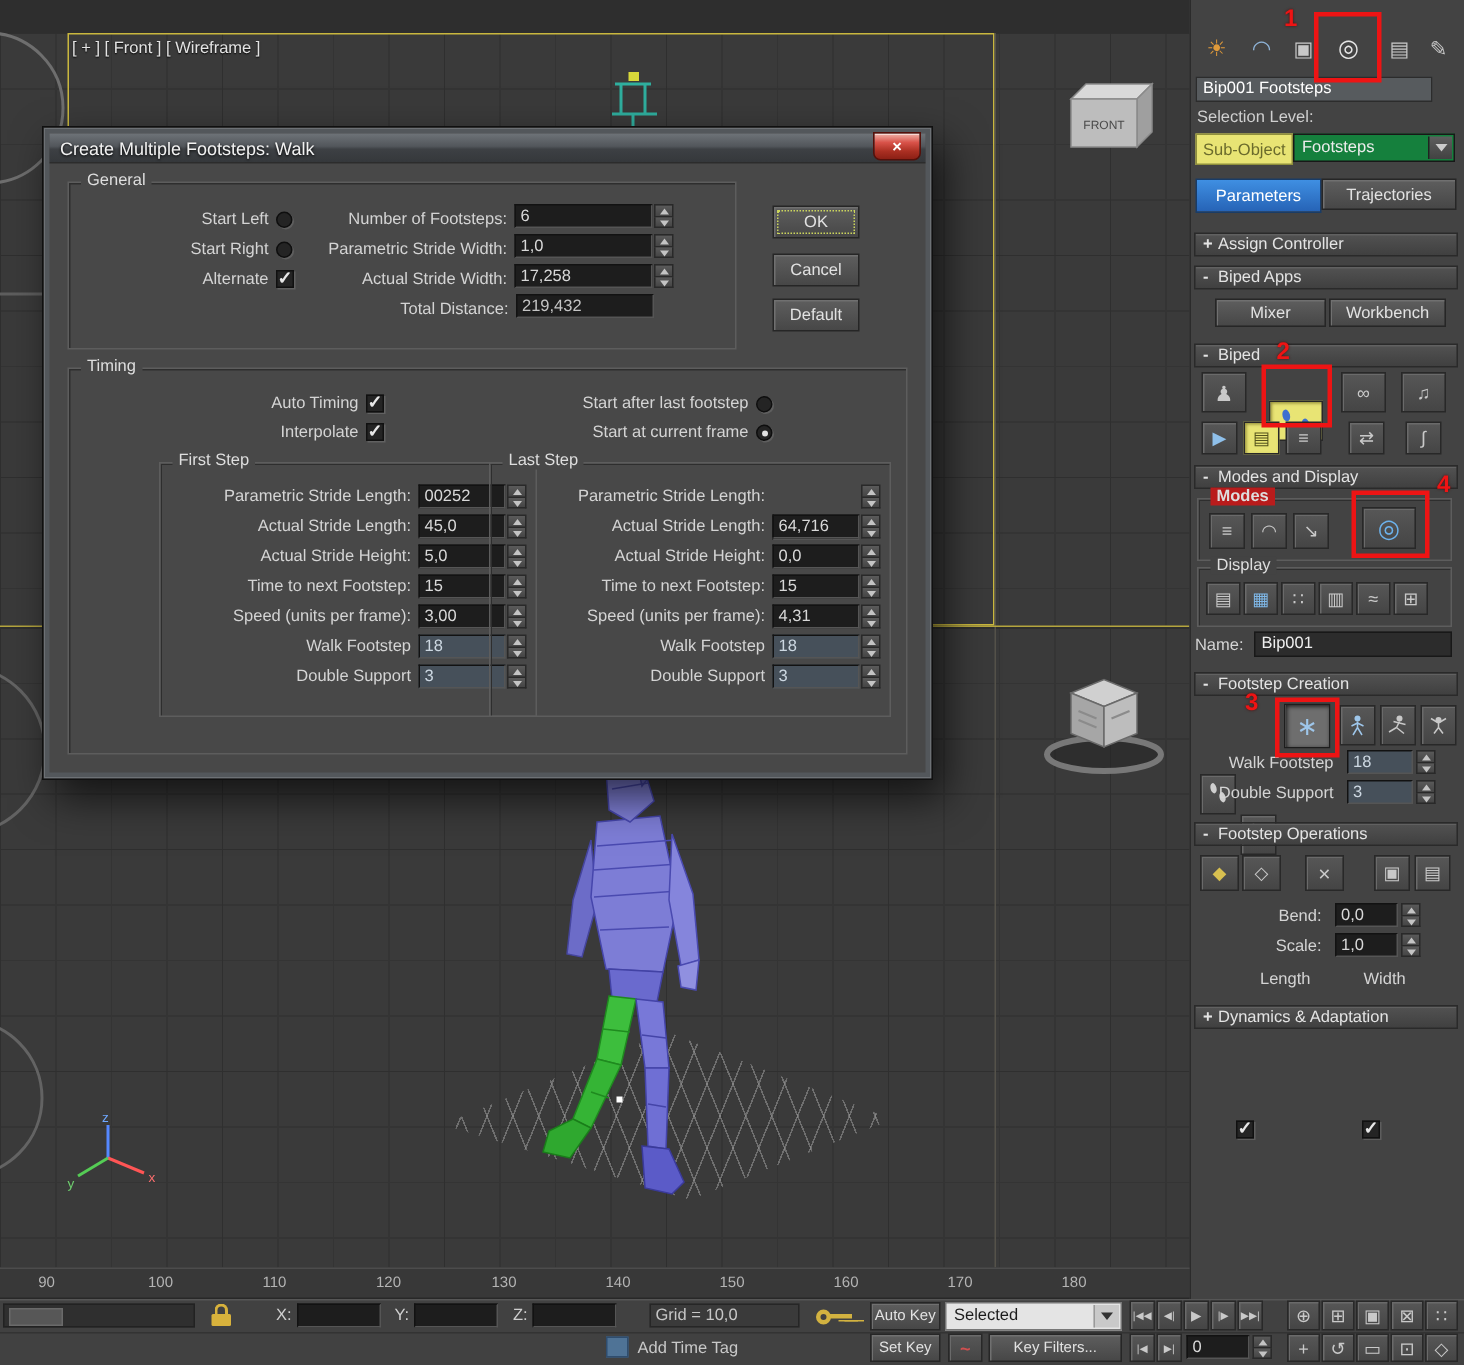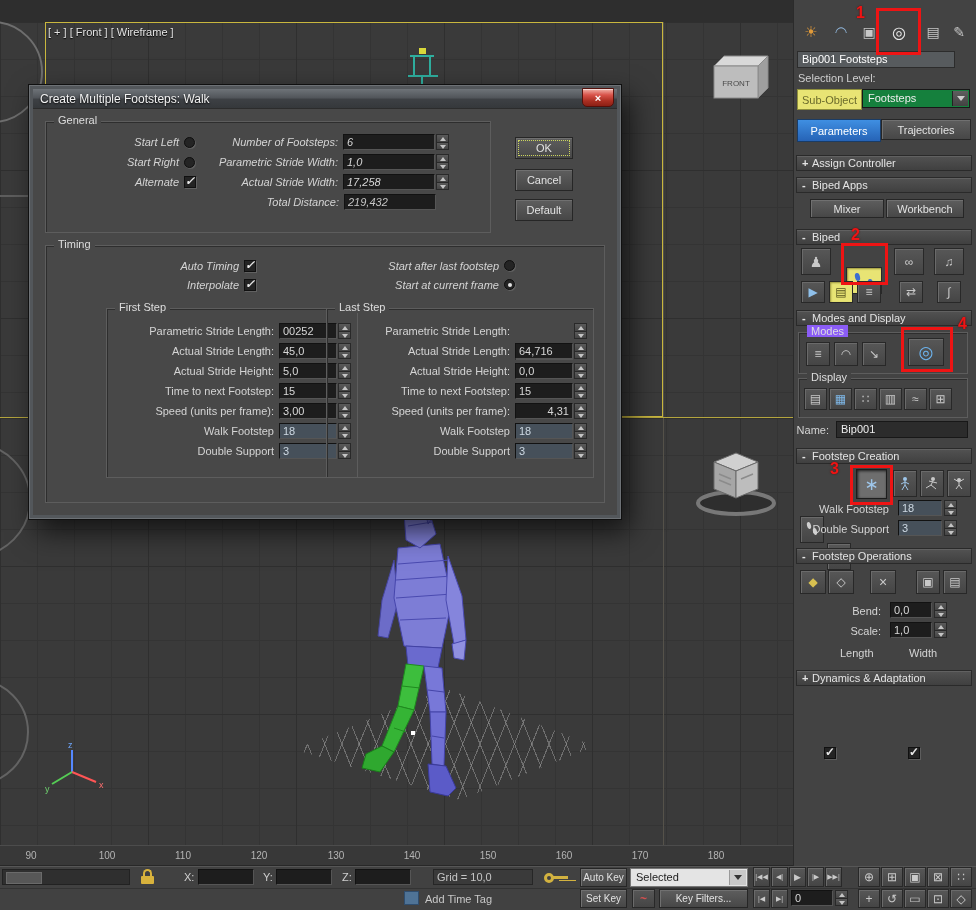--- a/index.html
+++ b/index.html
@@ -46,21 +46,21 @@
   .dlg-title{position:absolute;left:4px;right:4px;top:4px;height:20px;
     background:linear-gradient(#6e7378,#52565b 45%,#3d4044 55%,#35383b);
     display:flex;align-items:center;padding-left:7px;font-size:12px;color:#f2f2f2;text-shadow:0 1px 2px #000;
     border-bottom:1px solid #2c2c2c;box-sizing:border-box;}
   .dlg-close{position:absolute;right:7px;top:3px;width:30px;height:17px;
     background:linear-gradient(#f0b4aa,#d9534a 35%,#aa2f22 70%,#8c2015);
     border:1px solid #55100a;border-radius:0 0 5px 5px;color:#fff;font-size:11px;font-weight:bold;
     display:flex;align-items:center;justify-content:center;box-shadow:inset 0 1px 0 rgba(255,255,255,.55);}
   .grp{position:absolute;border:1px solid #5d5d5d;box-shadow:inset 1px 1px 0 #2e2e2e;box-sizing:border-box;}
   .grp-legend{position:absolute;top:-8px;left:8px;background:#484848;padding:0 4px;font-size:11px;color:#dedede;}
-  .grow{display:flex;align-items:center;height:20px;padding-left:8px;font-style:italic;}
+  .grow{display:flex;align-items:flex-end;height:20px;padding-left:8px;}
   .fsrow{display:flex;align-items:center;height:20px;padding:0 6px 0 4px;}
   .fsrow .lbl{flex:1;}
   
   .rollout{position:absolute;left:796px;width:176px;height:16px;background:linear-gradient(#525252,#404040);
     border:1px solid #2a2a2a;box-shadow:inset 0 1px 0 #616161;color:#e4e4e4;font-size:11px;
     display:flex;align-items:center;padding:0 5px;box-sizing:border-box;}
   .rollout .rp{width:10px;font-weight:bold;}
   .feet{position:relative;}
   .feet::before,.feet::after{content:"";position:absolute;width:5px;height:8px;border-radius:50%;background:#3d6fd0;}
   .feet::before{left:8px;top:5px;transform:rotate(-14deg);}
@@ -229,21 +229,21 @@
   <div class="abs ibtn" style="left:857px;top:281px;width:24px;height:22px;">≡</div>
   <div class="abs ibtn" style="left:899px;top:281px;width:24px;height:22px;">⇄</div>
   <div class="abs ibtn" style="left:937px;top:281px;width:24px;height:22px;">∫</div>
 
   <div class="rollout" style="top:310px;">
       <span class="rp">-</span>
       <span>Modes and Display</span>
     </div>
 
   <div class="grp" style="left:798px;top:332px;width:170px;height:42px;background:#434343;">
-    <span class="grp-legend" style="background:#8b5cf6;">Modes</span>
+    <span class="grp-legend" style="background:#b91c1c;font-weight:bold;">Modes</span>
   </div>
   <div class="abs ibtn" style="left:806px;top:342px;width:24px;height:24px;">≡</div>
   <div class="abs ibtn" style="left:834px;top:342px;width:24px;height:24px;">◠</div>
   <div class="abs ibtn" style="left:862px;top:342px;width:24px;height:24px;">↘</div>
   <div class="abs ibtn" style="left:908px;top:338px;width:36px;height:28px;font-size:17px;color:#6cb2ec;">◎</div>
 
   <div class="grp" style="left:798px;top:378px;width:170px;height:40px;background:#434343;">
     <span class="grp-legend" style="background:#434343;">Display</span>
   </div>
   <div class="abs ibtn" style="left:804px;top:388px;width:23px;height:22px;">▤</div>
@@ -489,21 +489,21 @@
         <div class="fsrow">
             <span class="lbl">Time to next Footstep:</span>
             <span class="fld" style="width:58px;">15</span>
             <span class="spin">
               <i class="u"></i>
               <i class="d"></i>
             </span>
           </div>
         <div class="fsrow">
             <span class="lbl">Speed (units per frame):</span>
-            <span class="fld" style="width:58px;text-align:right;">4,31</span>
+            <span class="fld" style="width:58px;">4,31</span>
             <span class="spin">
               <i class="u"></i>
               <i class="d"></i>
             </span>
           </div>
         <div class="fsrow">
             <span class="lbl">Walk Footstep</span>
             <span class="fld dim" style="width:58px;">18</span>
             <span class="spin">
               <i class="u"></i>

